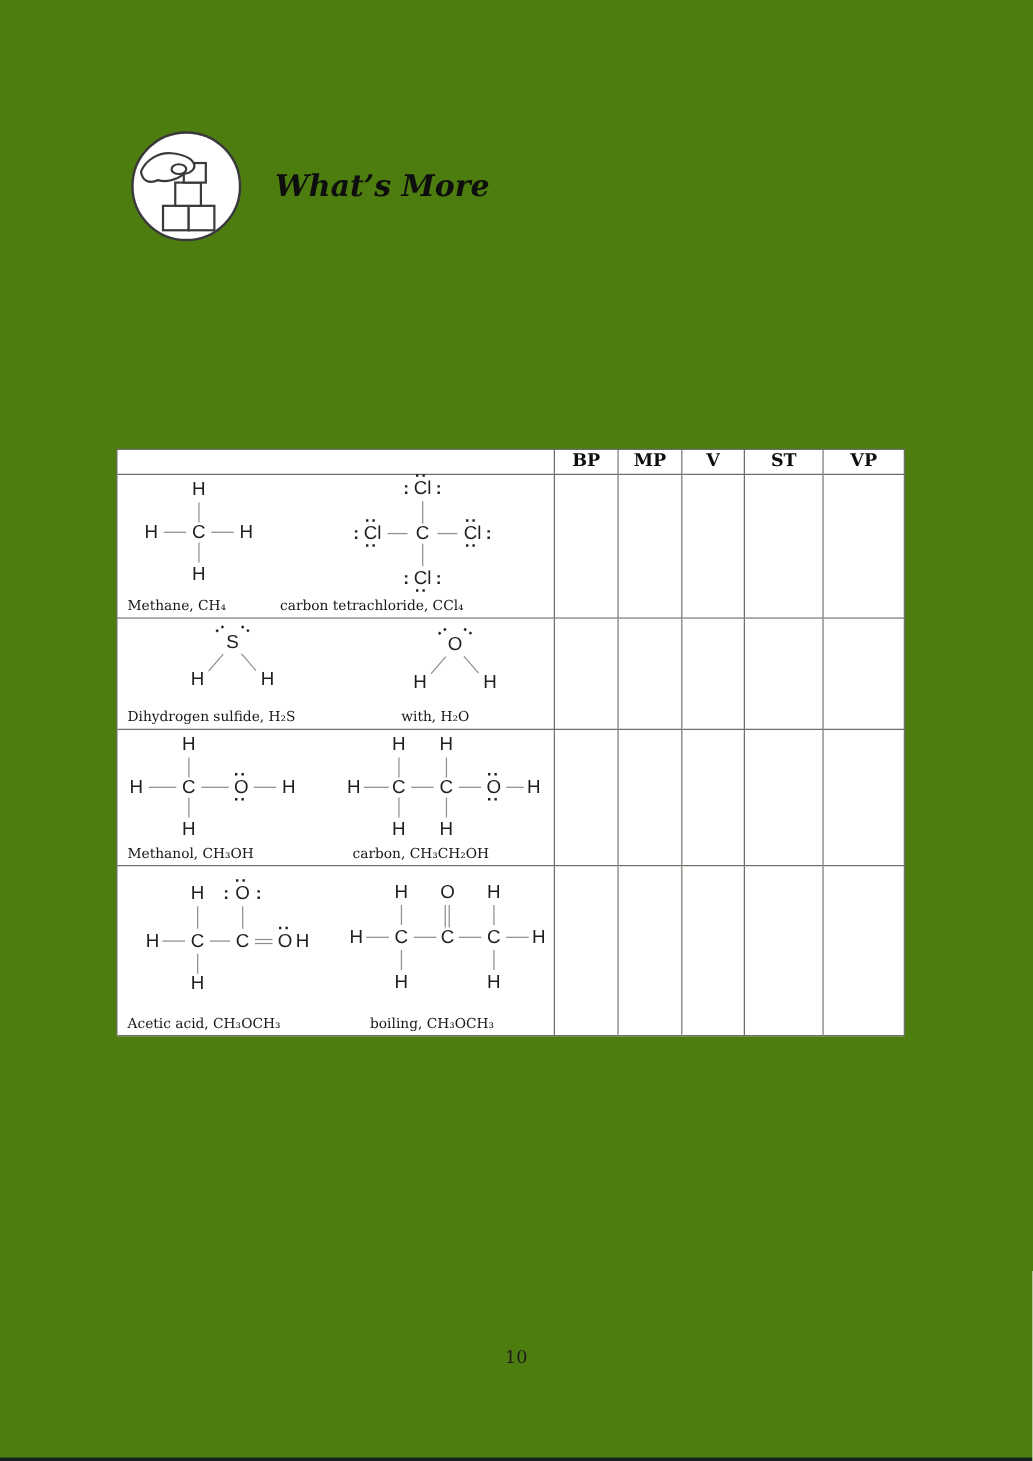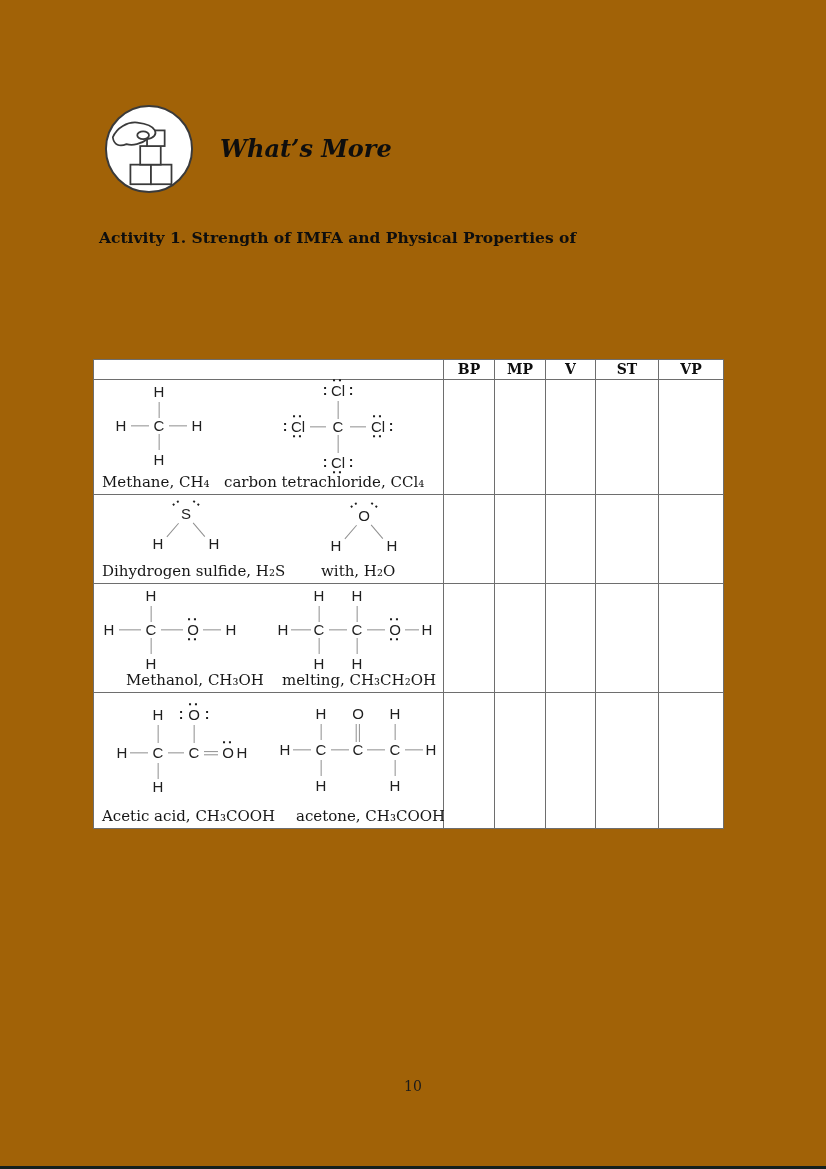--- a/index.html
+++ b/index.html
@@ -1,34 +1,34 @@
 <!DOCTYPE html>
 <html><head>
 <meta charset="utf-8">
 <style>
   *{margin:0;padding:0;box-sizing:border-box}
   html,body{background:#ffffff}
-  .page{position:relative;width:826px;height:1169px;background:#a16207;overflow:hidden;
+  .page{position:relative;width:826px;height:1169px;background:#4d7c0f;overflow:hidden;
         font-family:"DejaVu Serif","Liberation Serif",serif;color:#1b1b1b}
   
   .wm-icon{position:absolute;left:104px;top:104px;width:90px;height:90px}
   .wm-title{position:absolute;left:220px;top:134px;font-size:24px;font-weight:bold;font-style:italic;color:#0e0e0e;white-space:nowrap}
   
   .activity-title{position:absolute;left:99px;top:225px;width:545px;font-size:15.5px;font-weight:bold;line-height:26px;color:#0e0e0e}
   .activity-title .line2{text-align:center}
   
   .instructions{position:absolute;left:99px;top:288px;width:645px;font-size:14px;line-height:20px;text-align:justify}
   
   .ptable{position:absolute;left:93px;top:359px;display:grid;
           grid-template-columns:350px 51px 51px 50px 63px 65px;
           grid-template-rows:20px 115px 89px 109px 136px;
           border-top:1px solid #6e6e6e;border-left:1px solid #6e6e6e}
   .cell{position:relative;border-right:1px solid #6e6e6e;border-bottom:1px solid #6e6e6e;background:#fff}
   .hcell{font-size:14px;font-weight:bold;text-align:center;line-height:19px;color:#0e0e0e}
-  .structure-label{position:absolute;bottom:3px;font-size:15px;white-space:nowrap;color:#161616}
+  .structure-label{position:absolute;bottom:3px;font-size:11px;white-space:nowrap;color:#161616}
   
   .molecule{position:absolute}
   .atom{position:absolute;font-family:"Liberation Sans","DejaVu Sans",sans-serif;font-size:15px;color:#1f1f1f;line-height:1;transform:translate(-50%,-52%);white-space:nowrap}
   .bond{position:absolute;height:1.3px;background:#8f8f8f;transform-origin:0 0}
   .dots{position:absolute;font-family:"Liberation Sans","DejaVu Sans",sans-serif;font-size:14px;font-weight:bold;color:#1f1f1f;line-height:1}
   
   .source-note{position:absolute;left:100px;top:833px;font-size:13.5px;color:#1b1b1b}
   .page-number{position:absolute;left:0;top:1078px;width:100%;text-align:center;font-size:14px}
   .watermark{position:absolute;left:0;top:1114px;width:100%;text-align:center;
              font-family:"Liberation Sans","DejaVu Sans",sans-serif;font-size:19px;color:#cfcfcf;letter-spacing:.5px}
@@ -49,21 +49,20 @@
         <rect x="44" y="27" width="18" height="16"></rect>
         <path d="M9,34 C13,24 24,18 34,19 C43,20 50,23 52,27 C54,31 51,35 44,36 C38,41 29,43 23,41 C16,44 10,42 9,34 Z"></path>
         <ellipse cx="40" cy="32" rx="6" ry="4"></ellipse>
       </g>
     </svg>
   </span>
 
   <h1 class="wm-title">What’s More</h1>
 
   <div class="activity-title">
-    <div class="line1">Activity 1. Strength of IMFA and Physical Properties of</div>
   </div>
 
 
   <div class="ptable" id="ptable">
       <div class="cell"></div>
       <div class="cell hcell">BP</div>
       <div class="cell hcell">MP</div>
       <div class="cell hcell">V</div>
       <div class="cell hcell">ST</div>
       <div class="cell hcell">VP</div>
@@ -146,21 +145,21 @@
           <i class="bond" style="left: 52px; top: 56px; width: 16px; transform: rotate(90deg) translateY(-0.65px);"></i>
           <span class="atom" style="left: 52px; top: 14px;">H</span>
           <span class="atom" style="left: 10px; top: 48px;">H</span>
           <span class="atom" style="left: 52px; top: 48px;">C</span>
           <span class="atom" style="left: 94px; top: 48px;">O</span>
           <span class="atom" style="left: 132px; top: 48px;">H</span>
           <span class="atom" style="left: 52px; top: 82px;">H</span>
           <span class="dots" style="left: 94px; top: 38px; transform: translate(-50%, -55%) rotate(90deg);">:</span>
           <span class="dots" style="left: 94px; top: 58px; transform: translate(-50%, -55%) rotate(90deg);">:</span>
         </div>
-        <div class="structure-label" style="left: 8px; margin-left: 24px;">Methanol, CH₃OH</div>
+        <div class="structure-label" style="left: 8px;">Methanol, CH₃OH</div>
         <div class="molecule" style="left: 181px; top: -2px; width: 162px; height: 90px;">
           <i class="bond" style="left: 16px; top: 48px; width: 20px; transform: rotate(0deg) translateY(-0.65px);"></i>
           <i class="bond" style="left: 54px; top: 48px; width: 18px; transform: rotate(0deg) translateY(-0.65px);"></i>
           <i class="bond" style="left: 92px; top: 48px; width: 18px; transform: rotate(0deg) translateY(-0.65px);"></i>
           <i class="bond" style="left: 130px; top: 48px; width: 14px; transform: rotate(0deg) translateY(-0.65px);"></i>
           <i class="bond" style="left: 44px; top: 24px; width: 16px; transform: rotate(90deg) translateY(-0.65px);"></i>
           <i class="bond" style="left: 82px; top: 24px; width: 16px; transform: rotate(90deg) translateY(-0.65px);"></i>
           <i class="bond" style="left: 44px; top: 56px; width: 16px; transform: rotate(90deg) translateY(-0.65px);"></i>
           <i class="bond" style="left: 82px; top: 56px; width: 16px; transform: rotate(90deg) translateY(-0.65px);"></i>
           <span class="atom" style="left: 44px; top: 14px;">H</span>
@@ -168,21 +167,21 @@
           <span class="atom" style="left: 8px; top: 48px;">H</span>
           <span class="atom" style="left: 44px; top: 48px;">C</span>
           <span class="atom" style="left: 82px; top: 48px;">C</span>
           <span class="atom" style="left: 120px; top: 48px;">O</span>
           <span class="atom" style="left: 152px; top: 48px;">H</span>
           <span class="atom" style="left: 44px; top: 82px;">H</span>
           <span class="atom" style="left: 82px; top: 82px;">H</span>
           <span class="dots" style="left: 120px; top: 38px; transform: translate(-50%, -55%) rotate(90deg);">:</span>
           <span class="dots" style="left: 120px; top: 58px; transform: translate(-50%, -55%) rotate(90deg);">:</span>
         </div>
-        <div class="structure-label" style="left: 188px;">melting, CH₃CH₂OH</div>
+        <div class="structure-label" style="left: 188px;">carbon, CH₃CH₂OH</div>
       </div>
       <div class="cell"></div>
       <div class="cell"></div>
       <div class="cell"></div>
       <div class="cell"></div>
       <div class="cell"></div>
       <div class="cell">
         <div class="molecule" style="left: 0px; top: 8px; width: 160px; height: 88px;">
           <i class="bond" style="left: 36px; top: 52px; width: 18px; transform: rotate(0deg) translateY(-0.65px);"></i>
           <i class="bond" style="left: 74px; top: 52px; width: 16px; transform: rotate(0deg) translateY(-0.65px);"></i>
@@ -197,21 +196,21 @@
           <span class="atom" style="left: 64px; top: 52px;">C</span>
           <span class="atom" style="left: 100px; top: 52px;">C</span>
           <span class="atom" style="left: 134px; top: 52px;">O</span>
           <span class="atom" style="left: 148px; top: 52px;">H</span>
           <span class="atom" style="left: 64px; top: 86px;">H</span>
           <span class="dots" style="left: 100px; top: 4px; transform: translate(-50%, -55%) rotate(90deg);">:</span>
           <span class="dots" style="left: 87px; top: 14px; transform: translate(-50%, -55%) rotate(0deg);">:</span>
           <span class="dots" style="left: 113px; top: 14px; transform: translate(-50%, -55%) rotate(0deg);">:</span>
           <span class="dots" style="left: 134px; top: 42px; transform: translate(-50%, -55%) rotate(90deg);">:</span>
         </div>
-        <div class="structure-label" style="left: 8px;">Acetic acid, CH₃COOH</div>
+        <div class="structure-label" style="left: 8px;">Acetic acid, CH₃OCH₃</div>
         <div class="molecule" style="left: 185px; top: 7px; width: 170px; height: 90px;">
           <i class="bond" style="left: 14px; top: 50px; width: 18px; transform: rotate(0deg) translateY(-0.65px);"></i>
           <i class="bond" style="left: 52px; top: 50px; width: 18px; transform: rotate(0deg) translateY(-0.65px);"></i>
           <i class="bond" style="left: 88px; top: 50px; width: 18px; transform: rotate(0deg) translateY(-0.65px);"></i>
           <i class="bond" style="left: 126px; top: 50px; width: 18px; transform: rotate(0deg) translateY(-0.65px);"></i>
           <i class="bond" style="left: 79px; top: 24px; width: 18px; transform: rotate(90deg) translateY(-1.9px);"></i>
           <i class="bond" style="left: 79px; top: 24px; width: 18px; transform: rotate(90deg) translateY(1.3px);"></i>
           <i class="bond" style="left: 42px; top: 24px; width: 16px; transform: rotate(90deg) translateY(-0.65px);"></i>
           <i class="bond" style="left: 116px; top: 24px; width: 16px; transform: rotate(90deg) translateY(-0.65px);"></i>
           <i class="bond" style="left: 42px; top: 60px; width: 16px; transform: rotate(90deg) translateY(-0.65px);"></i>
@@ -220,21 +219,21 @@
           <span class="atom" style="left: 79px; top: 14px;">O</span>
           <span class="atom" style="left: 116px; top: 14px;">H</span>
           <span class="atom" style="left: 6px; top: 50px;">H</span>
           <span class="atom" style="left: 42px; top: 50px;">C</span>
           <span class="atom" style="left: 79px; top: 50px;">C</span>
           <span class="atom" style="left: 116px; top: 50px;">C</span>
           <span class="atom" style="left: 152px; top: 50px;">H</span>
           <span class="atom" style="left: 42px; top: 86px;">H</span>
           <span class="atom" style="left: 116px; top: 86px;">H</span>
         </div>
-        <div class="structure-label" style="left: 202px;">acetone, CH₃COOH</div>
+        <div class="structure-label" style="left: 202px;">boiling, CH₃OCH₃</div>
       </div>
       <div class="cell"></div>
       <div class="cell"></div>
       <div class="cell"></div>
       <div class="cell"></div>
       <div class="cell"></div>
     </div>
 
   <div class="page-number">10</div>
   <div class="scan-edge"></div>

